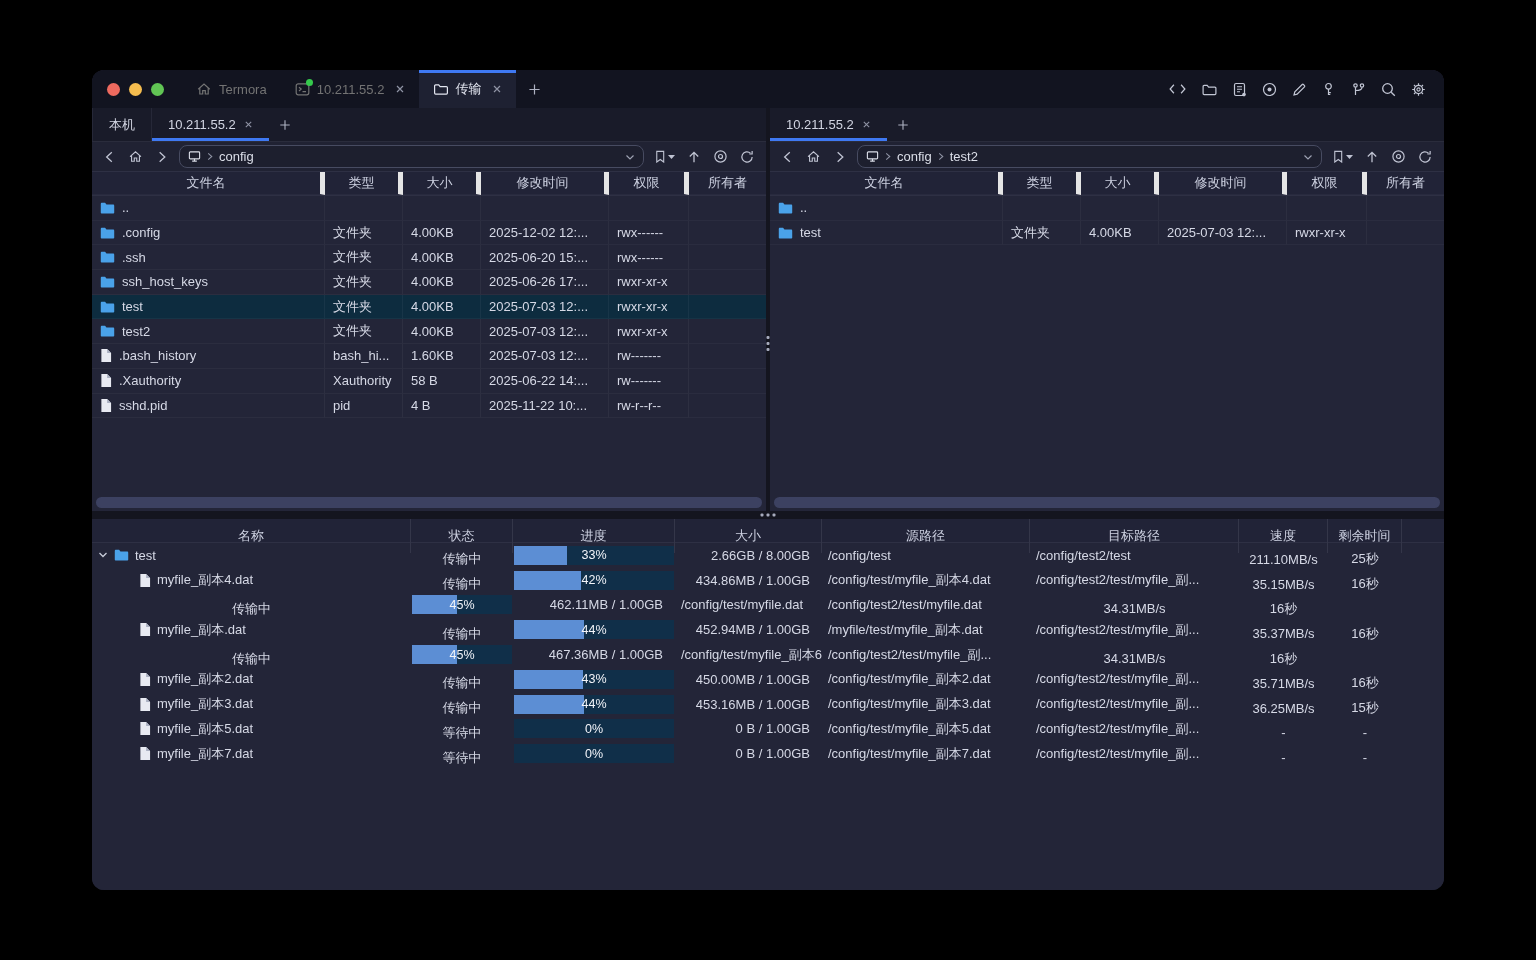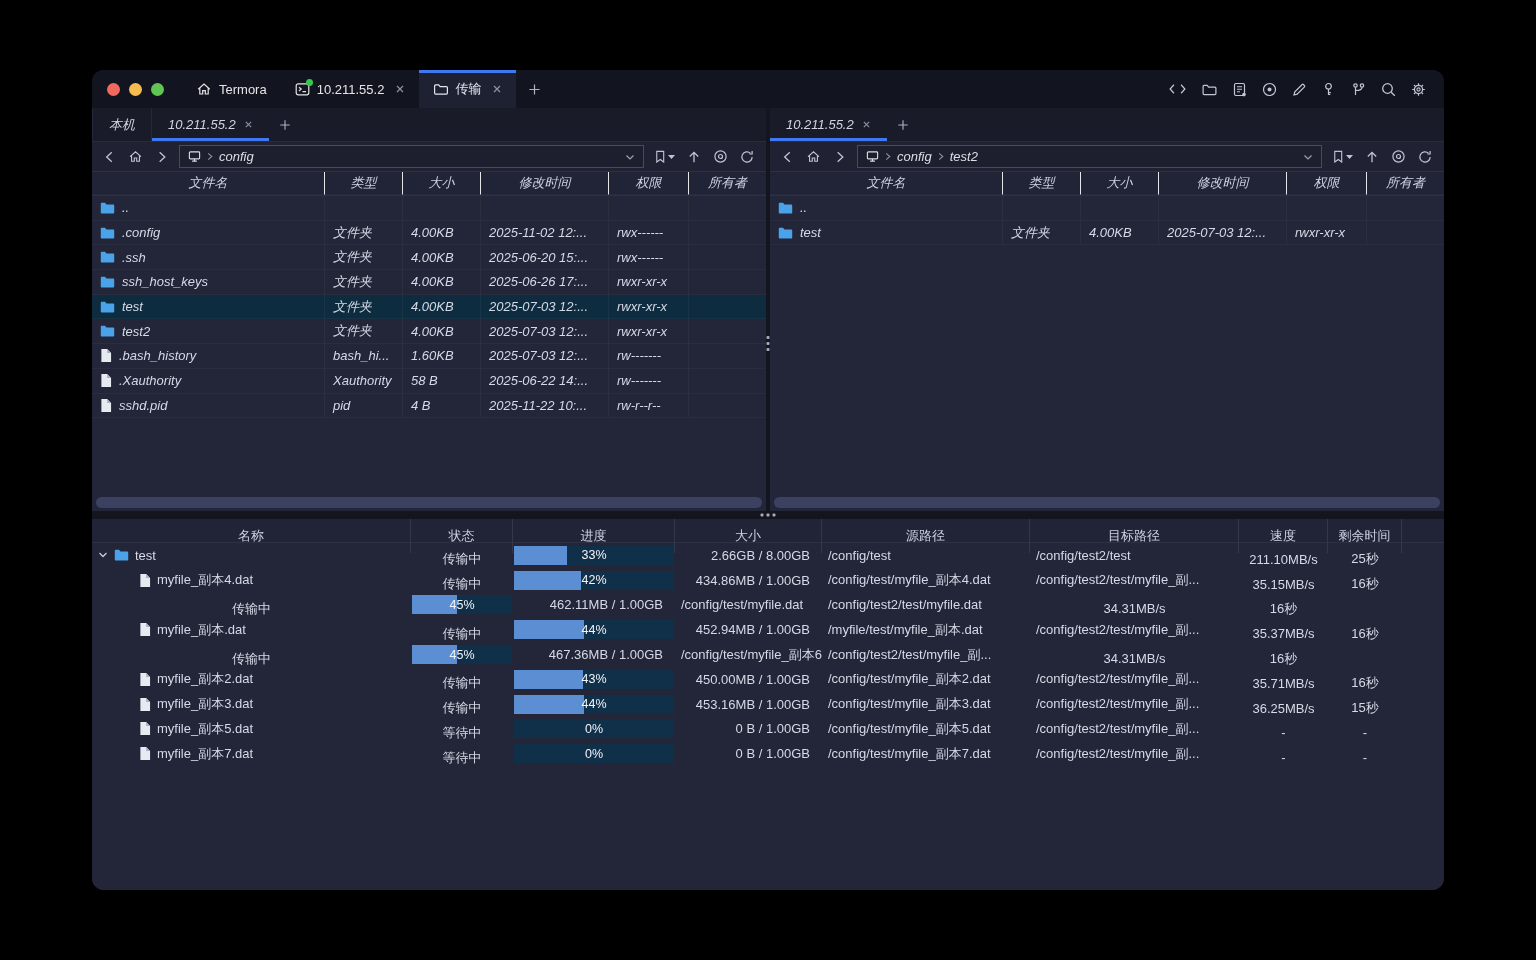--- a/index.html
+++ b/index.html
@@ -8,61 +8,61 @@
   .window { position:absolute; left:92px; top:70px; width:1352px; height:820px;
     background:#232538; border-radius:12px; overflow:hidden;
     box-shadow:0 25px 70px rgba(0,0,0,.6); color:#d6d9e6; font-size:13px; }
 
   
   .titlebar { position:absolute; top:0; left:0; right:0; height:38px; background:#121420;
     display:flex; align-items:stretch; }
   .traffic { display:flex; align-items:center; gap:9px; padding:0 18px 0 15px; }
   .tl { width:13px; height:13px; border-radius:50%; display:inline-block; }
   .tl.red{background:#ee6a5f;} .tl.yellow{background:#f5bd4f;} .tl.green{background:#61c554;}
-  .tb-tab { display:flex; align-items:center; gap:7px; padding:0 14px; color:#e5e5e5;
+  .tb-tab { display:flex; align-items:center; gap:7px; padding:0 14px; color:#737373;
     position:relative; cursor:default; }
   .tb-tab .x { margin-left:4px; color:#8f93a4; display:flex; }
   .tb-tab.active { background:#1e2132; color:#e3e6f0; }
   .tb-tab.active::before { content:""; position:absolute; top:0; left:0; right:0; height:3px; background:#3f79f2; }
   .tb-plus { display:flex; align-items:center; padding:0 12px; color:#aeb2c2; }
   .tb-actions { margin-left:auto; display:flex; align-items:center; gap:15px; padding-right:18px; color:#c2c6d4; }
   .tb-actions .ic { display:flex; }
 
   
   .panes { position:absolute; top:38px; left:0; right:0; height:403px; display:flex; }
-  .pane { display:flex; flex-direction:column; position:relative; background:#232538;font-style:italic; }
+  .pane { display:flex; flex-direction:column; position:relative; background:#232538; }
   .pane.left { width:674px; } .pane.right { flex:1; }
   .vsplit { width:4px; background:#14151f; position:relative; }
   .vgrip { position:absolute; left:50%; top:228px; transform:translateX(-50%);
     display:flex; flex-direction:column; gap:3px; }
   .vgrip i, .hgrip i { width:3px; height:3px; background:#a7abbd; border-radius:1px; display:block; }
 
   .subtabs { height:34px; background:#191b29; display:flex; align-items:stretch;
     border-bottom:1px solid #2a2c3c; }
   .subtab { display:flex; align-items:center; gap:6px; padding:0 16px; color:#d2d5e2; position:relative; }
   .subtab.first { border-left:1px solid #262838; border-right:1px solid #262838; }
   .subtab.active::after { content:""; position:absolute; left:0; right:0; bottom:0; height:3px; background:#3f79f2; }
   .subtab .x { color:#8f93a4; display:flex; margin-left:2px; }
   .stplus { display:flex; align-items:center; padding:0 10px; color:#aeb2c2; }
 
   .pathbar { height:29px; display:flex; align-items:center; gap:8px; padding:0 10px 0 8px;
     background:#202233; }
   .nav { display:flex; align-items:center; color:#bfc3d2; padding:0 2px; }
-  .pathfield { flex:1; height:23px; border:1px solid #474b61; border-radius:0; background:#1d1f2e;
+  .pathfield { flex:1; height:23px; border:1px solid #474b61; border-radius:8px; background:#1d1f2e;
     display:flex; align-items:center; gap:5px; padding:0 8px; color:#dcdfe9; }
   .pathfield .seg { white-space:nowrap; }
   .pathfield .sep { color:#8f93a4; display:flex; }
   .pathfield .dd { margin-left:auto; color:#9da1b2; display:flex; }
   .bkmk { display:flex; align-items:center; gap:2px; }
 
   
   .ftable { flex:1; position:relative; }
   .frow { display:grid; grid-template-columns:233px 78px 78px 128px 80px 1fr; height:24.7px; }
   .frow.head { height:25px; background:#212337; border-top:1px solid #2e3044; border-bottom:1px solid #2e3044; }
-  .frow.head .fc { justify-content:center; color:#ced2e2; border-right:1px solid #e5e5e5; }
+  .frow.head .fc { justify-content:center; color:#ced2e2; border-right:5px solid #e5e5e5; }
   .frow.head .fc:last-child { border-right:none; }
   .fc { display:flex; align-items:center; padding:0 8px; border-right:1px solid rgba(255,255,255,.045);
     border-bottom:1px solid rgba(255,255,255,.035); overflow:hidden; white-space:nowrap; }
   .fc:last-child { border-right:none; }
   .fc.name { gap:7px; }
   .frow.sel { background:#0d2c3f; }
   .hscroll { position:absolute; left:4px; right:4px; bottom:3px; height:11px; }
   .hscroll .thumb { height:100%; border-radius:6px; background:#3c4161; }
 
   
@@ -388,21 +388,21 @@
           <div class="fc name">
               <span>
                 <svg width="15" height="14" viewBox="0 0 16 15">
                   <use href="#i-folder-f"></use>
                 </svg>
               </span>
               <span>.config</span>
             </div>
           <div class="fc">文件夹</div>
             <div class="fc">4.00KB</div>
-            <div class="fc">2025-11-02 12:...</div>
+            <div class="fc">2025-12-02 12:...</div>
             <div class="fc">rwx------</div>
             <div class="fc"></div>
         </div>
         <div class="frow">
           <div class="fc name">
               <span>
                 <svg width="15" height="14" viewBox="0 0 16 15">
                   <use href="#i-folder-f"></use>
                 </svg>
               </span>

